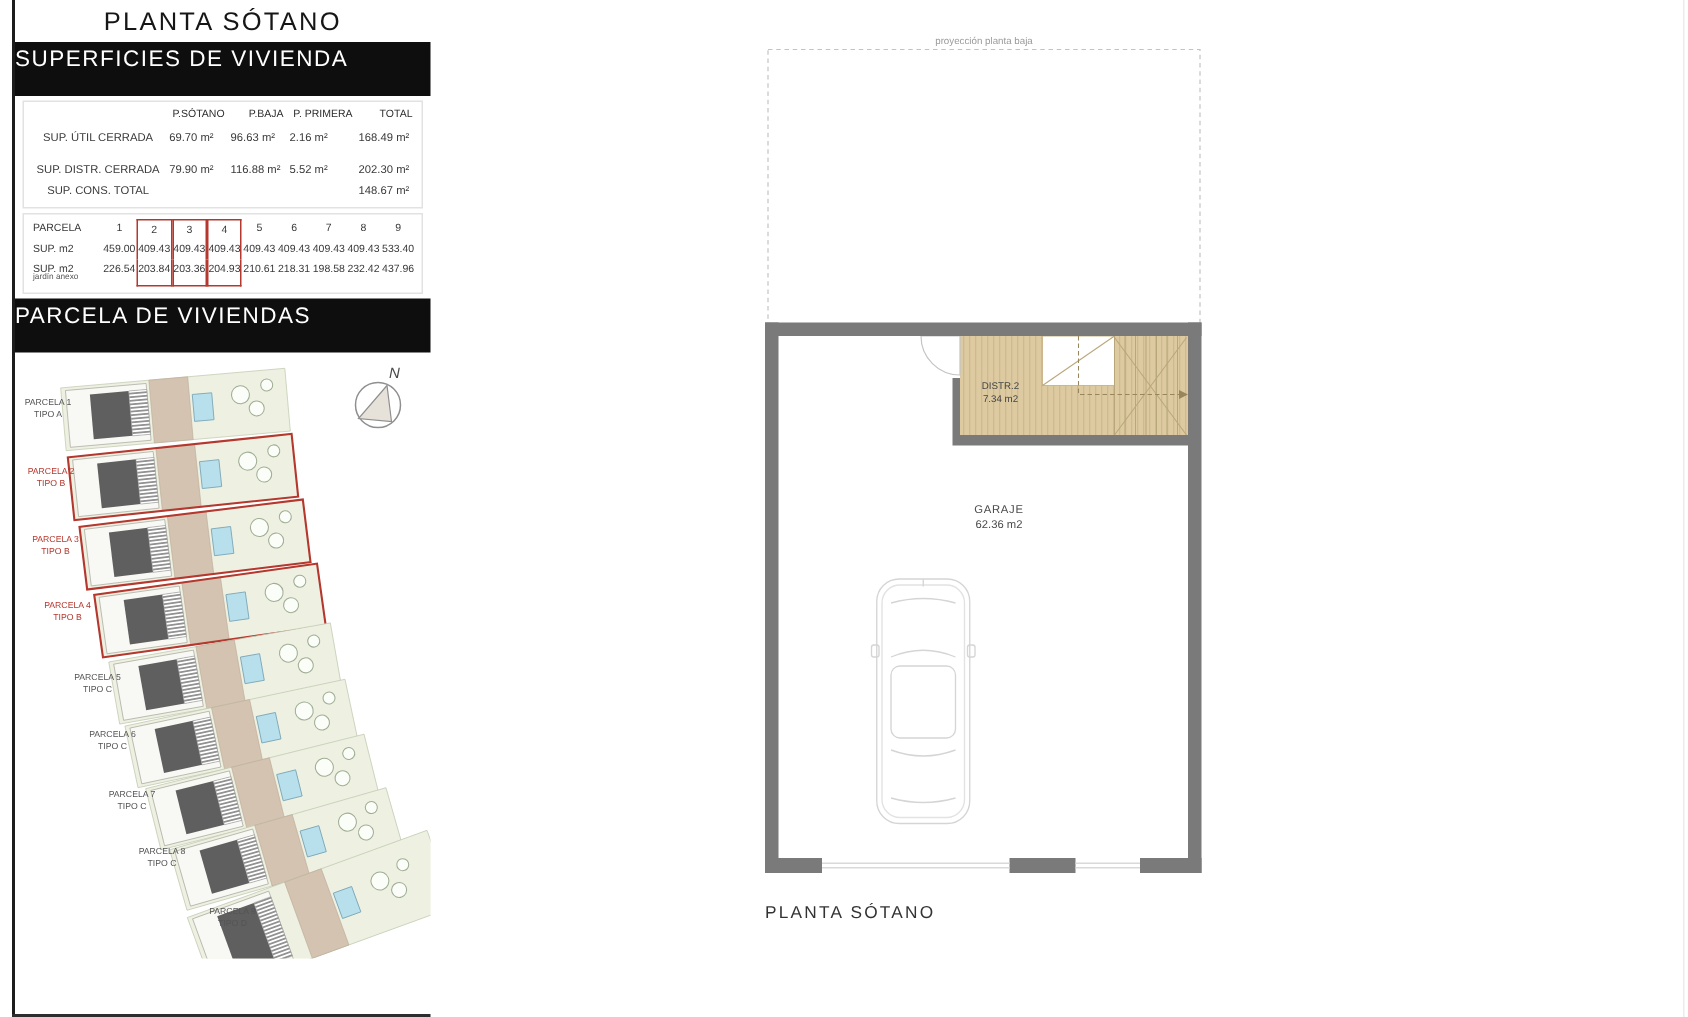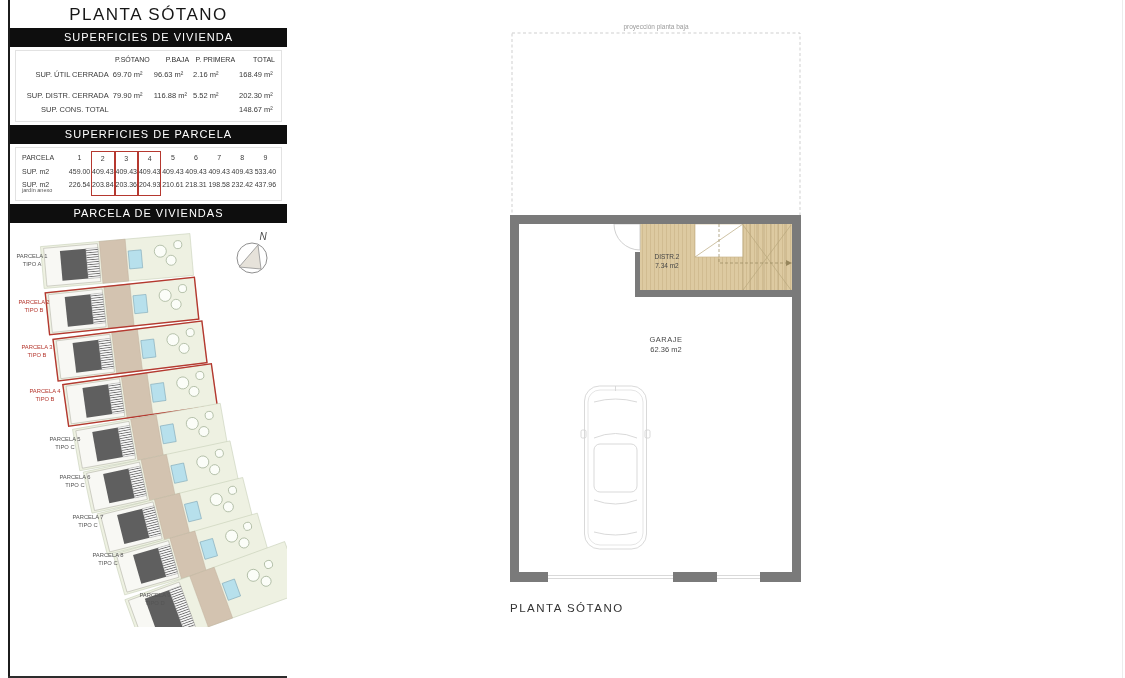--- a/index.html
+++ b/index.html
@@ -10,27 +10,27 @@
   
   .panel{
     position:absolute;left:8px;top:0;width:279px;height:676px;
     border-left:2px solid #1c1c1c;box-sizing:border-box;background:#fff;
   }
   .page-title{
     text-align:center;font-size:17px;letter-spacing:1.5px;color:#161616;
     padding:5px 0 3px 0;font-weight:500;
   }
   .bar{
-    background:#0e0e0e;color:#fff;text-align:center;font-size:11px;
-    letter-spacing:1px;padding:3px 0 4px 0;font-weight:400;
+    background:#0e0e0e;color:#fff;font-size:15px;
+    letter-spacing:1px;padding:3px 0 16px 0;font-weight:400;
   }
   .tbl-box{border:1px solid #e2e2e2;margin:3px 5px;padding:3px 4px 4px 4px;}
   table.viv{width:100%;border-collapse:collapse;font-size:7.5px;color:#3a3a3a;}
   table.viv th{font-weight:400;text-align:right;padding:2px 2px 4px 2px;font-size:7px;color:#2e2e2e;white-space:nowrap;}
-  table.viv th.lab,table.viv td.lab{text-align:right;padding-left:2px;white-space:nowrap;margin-top:34px;}
+  table.viv th.lab,table.viv td.lab{text-align:center;padding-left:2px;white-space:nowrap;margin-top:34px;}
   table.viv td{padding:2.5px 2px;white-space:nowrap;}
   table.viv tr.gap td{padding-top:10px;}
   
   .pwrap{position:relative;}
   .pgrid{display:grid;grid-template-columns:48px repeat(9,1fr);font-size:7px;color:#3a3a3a;}
   .pcell{padding:3px 0;text-align:center;white-space:nowrap;box-sizing:border-box;}
   .pcell.lab{text-align:left;padding-left:2px;}
   .pcell .sub{display:block;font-size:5.5px;margin-top:-1px;color:#555;}
   .pcell.hl{border-left:1px solid #b5382f;border-right:1px solid #b5382f;}
   .pcell.hl-top{border-top:1px solid #b5382f;}
@@ -81,21 +81,20 @@
           <td class="lab">SUP. CONS. TOTAL</td>
           <td></td>
           <td></td>
           <td></td>
           <td>148.67 m²</td>
         </tr>
       </tbody>
     </table>
   </div>
 
-  <div class="bar">SUPERFICIES DE PARCELA</div>
 
   <div class="tbl-box pwrap">
     <div class="pgrid" id="parcela-grid">
         <div class="pcell lab">PARCELA</div>
         <div class="pcell num">1</div>
         <div class="pcell num hl hl-top">2</div>
         <div class="pcell num hl hl-top">3</div>
         <div class="pcell num hl hl-top">4</div>
         <div class="pcell num">5</div>
         <div class="pcell num">6</div>

